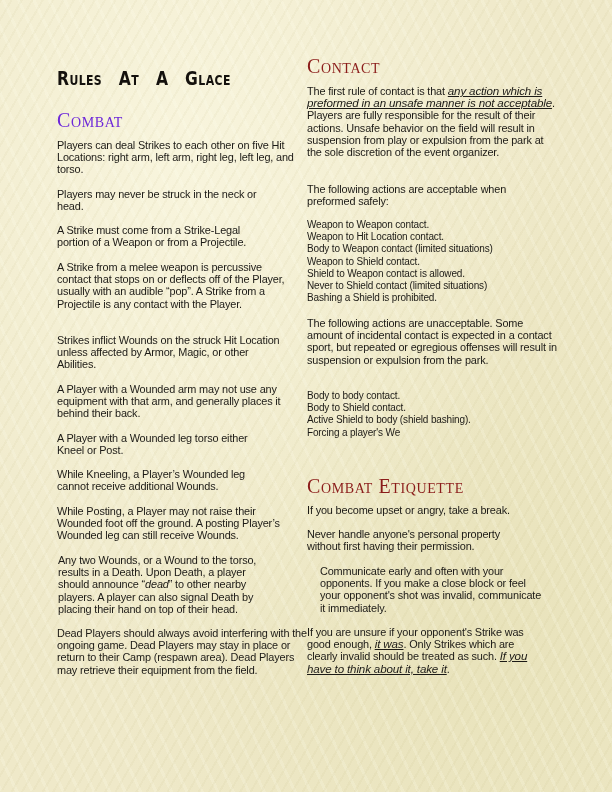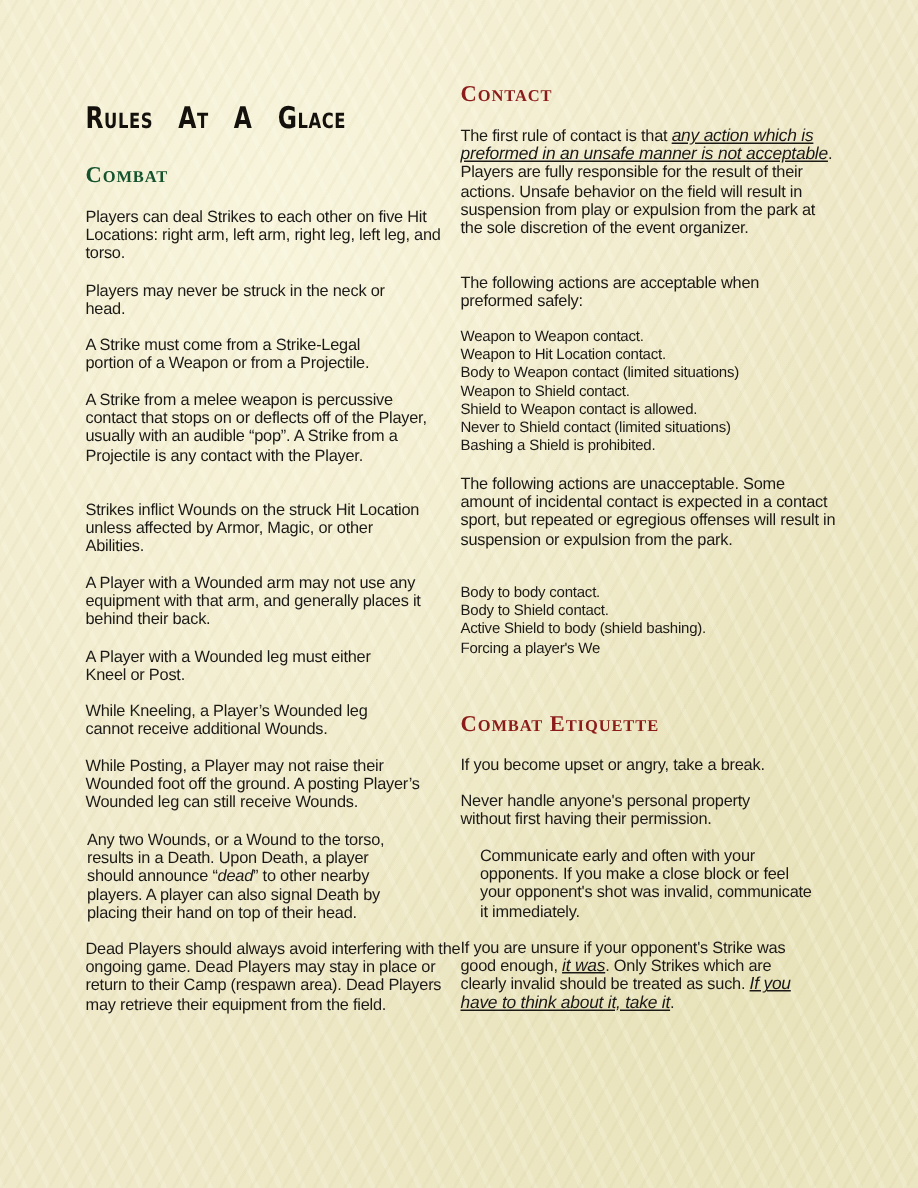--- a/index.html
+++ b/index.html
@@ -17,47 +17,47 @@
   .page-title {
     position: absolute; top: 66px; left: 57px;
     font-family: "DejaVu Sans", sans-serif; font-weight: bold;
     font-size: 20px; letter-spacing: 0.5px; font-variant: small-caps;
     color: #14110d; transform: scaleX(0.78); transform-origin: left top;
     word-spacing: 14px; margin: 0;
   }
   h2.section {
     position: absolute; margin: 0;
     font-family: "Liberation Serif", "DejaVu Serif", serif;
-    font-variant: small-caps; font-weight: bold;
-    font-size: 15px; letter-spacing: 0.6px; color: #8b1c1a; text-align: center;
+    font-variant: small-caps; font-weight: normal;
+    font-size: 20px; letter-spacing: 0.6px; color: #8b1c1a; text-align: center;
   }
   p.para {
     position: absolute; margin: 0;
     font-size: 10.9px; line-height: 12.2px; letter-spacing: -0.15px;
     font-family: "Liberation Sans", sans-serif; color: #1c1a16;
   }
   .list { position: absolute; margin: 0; padding: 0; list-style: none;
     font-size: 10px; line-height: 12.2px; letter-spacing: -0.15px; }
   .emph { font-family: Liberation Sans, sans-serif; font-style: italic; text-decoration: underline; font-size: 11.6px; }
   .ital { font-style: italic; }
 </style>
 </head>
 <body>
 
 <h1 class="page-title">Rules At A Glace</h1>
 
-<h2 class="section" style="top: 109px; left: 57px; color: #14532d;">Combat</h2>
+<h2 class="section" style="top: 109px; left: 57px; color: #6d28d9;">Combat</h2>
 
 <p class="para" style="top:139px;left:57px;width:250px;">Players can deal Strikes to each other on five Hit Locations: right arm, left arm, right leg, left leg, and torso.</p>
 <p class="para" style="top:188px;left:57px;width:225px;">Players may never be struck in the neck or head.</p>
 <p class="para" style="top:224px;left:57px;width:212px;">A Strike must come from a Strike-Legal portion of a Weapon or from a Projectile.</p>
 <p class="para" style="top:261px;left:57px;width:240px;">A Strike from a melee weapon is percussive contact that stops on or deflects off of the Player, usually with an audible “pop”. A Strike from a Projectile is any contact with the Player.</p>
 <p class="para" style="top:334px;left:57px;width:225px;">Strikes inflict Wounds on the struck Hit Location unless affected by Armor, Magic, or other Abilities.</p>
 <p class="para" style="top:383px;left:57px;width:250px;">A Player with a Wounded arm may not use any equipment with that arm, and generally places it behind their back.</p>
-<p class="para" style="top:432px;left:57px;width:210px;">A Player with a Wounded leg must either Kneel or Post.</p>
+<p class="para" style="top:432px;left:57px;width:210px;">A Player with a Wounded leg torso either Kneel or Post.</p>
 <p class="para" style="top:468px;left:57px;width:205px;">While Kneeling, a Player’s Wounded leg cannot receive additional Wounds.</p>
 <p class="para" style="top:505px;left:57px;width:245px;">While Posting, a Player may not raise their Wounded foot off the ground. A posting Player’s Wounded leg can still receive Wounds.</p>
 <p class="para" style="top:554px;left:58px;width:218px;"><span>Any two Wounds, or a Wound to the torso, results in a Death. Upon Death, a player should announce “</span><span class="ital">dead</span><span>” to other nearby players. A player can also signal Death by placing their hand on top of their head.</span></p>
 <p class="para" style="top:627px;left:57px;width:252px;">Dead Players should always avoid interfering with the ongoing game. Dead Players may stay in place or return to their Camp (respawn area). Dead Players may retrieve their equipment from the field.</p>
 
 <h2 class="section" style="top: 55px; left: 307px; color: rgb(139, 28, 26);">Contact</h2>
 
 <p class="para" style="top:85px;left:307px;width:250px;"><span>The first rule of contact is that </span><span class="emph">any action which is preformed in an unsafe manner is not acceptable</span><span>. Players are fully responsible for the result of their actions. Unsafe behavior on the field will result in suspension from play or expulsion from the park at the sole discretion of the event organizer.</span></p>
 
 <p class="para" style="top:183px;left:307px;width:225px;">The following actions are acceptable when preformed safely:</p>

